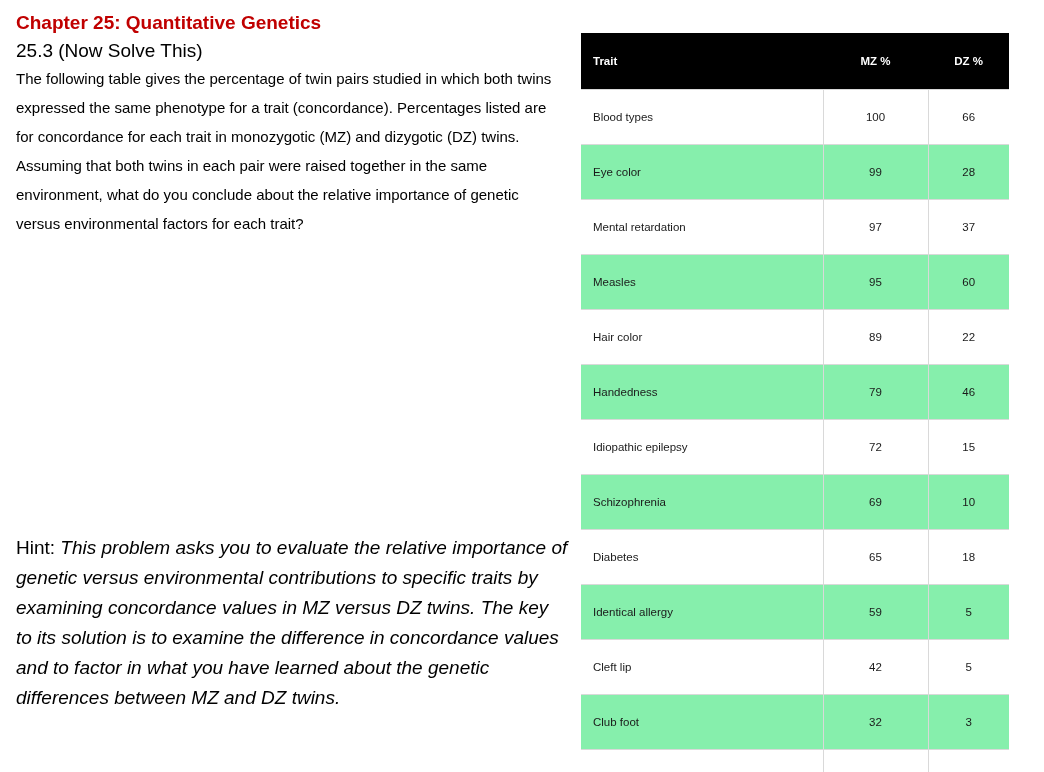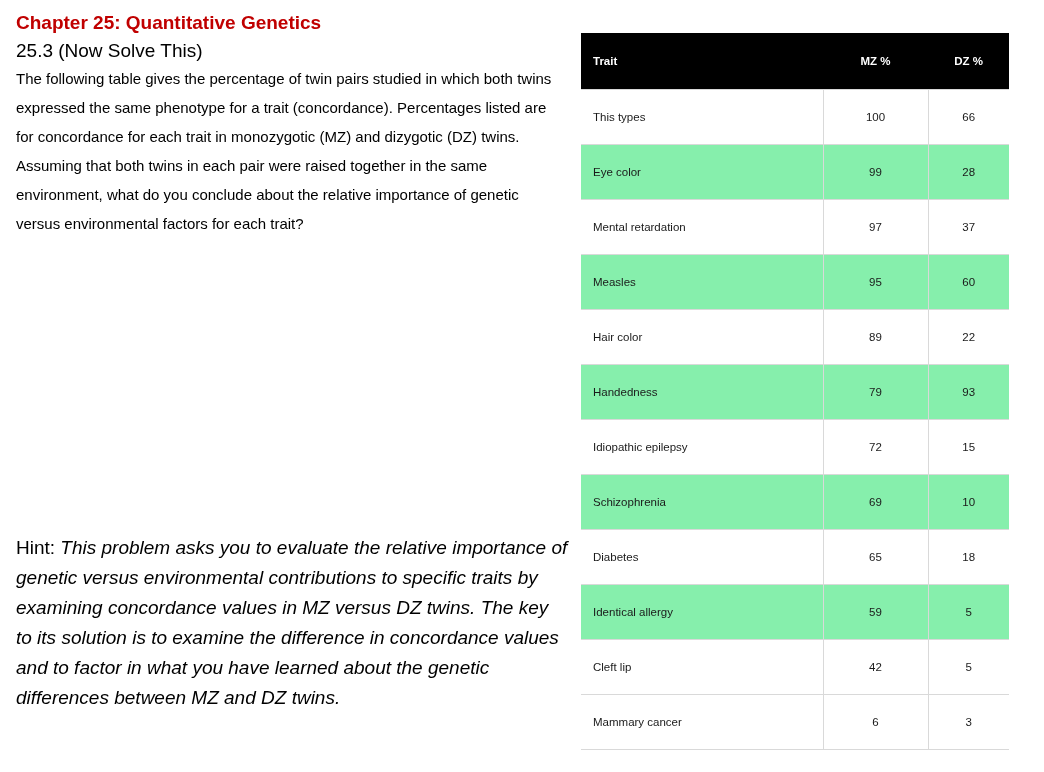--- a/index.html
+++ b/index.html
@@ -134,21 +134,21 @@
       </colgroup>
       <thead>
         <tr>
           <th>Trait</th>
           <th class="num">MZ %</th>
           <th class="num">DZ %</th>
         </tr>
       </thead>
       <tbody>
         <tr class="plain">
-          <td class="trait">This types</td>
+          <td class="trait">Blood types</td>
           <td class="num">100</td>
           <td class="num">66</td>
         </tr>
         <tr class="shaded">
           <td class="trait">Eye color</td>
           <td class="num">99</td>
           <td class="num">28</td>
         </tr>
         <tr class="plain">
           <td class="trait">Mental retardation</td>
@@ -161,21 +161,21 @@
           <td class="num">60</td>
         </tr>
         <tr class="plain">
           <td class="trait">Hair color</td>
           <td class="num">89</td>
           <td class="num">22</td>
         </tr>
         <tr class="shaded">
           <td class="trait">Handedness</td>
           <td class="num">79</td>
-          <td class="num">93</td>
+          <td class="num">46</td>
         </tr>
         <tr class="plain">
           <td class="trait">Idiopathic epilepsy</td>
           <td class="num">72</td>
           <td class="num">15</td>
         </tr>
         <tr class="shaded">
           <td class="trait">Schizophrenia</td>
           <td class="num">69</td>
           <td class="num">10</td>
@@ -188,20 +188,25 @@
         <tr class="shaded">
           <td class="trait">Identical allergy</td>
           <td class="num">59</td>
           <td class="num">5</td>
         </tr>
         <tr class="plain">
           <td class="trait">Cleft lip</td>
           <td class="num">42</td>
           <td class="num">5</td>
         </tr>
+        <tr class="shaded">
+          <td class="trait">Club foot</td>
+          <td class="num">32</td>
+          <td class="num">3</td>
+        </tr>
         <tr class="plain">
           <td class="trait">Mammary cancer</td>
           <td class="num">6</td>
           <td class="num">3</td>
         </tr>
       </tbody>
     </table>
   </div>
 
 </div>

